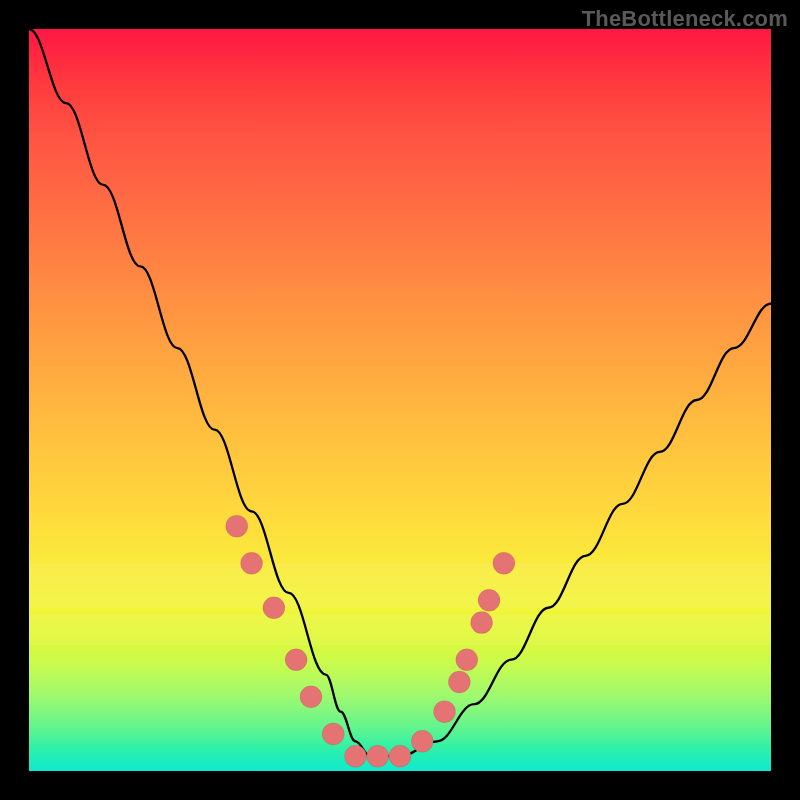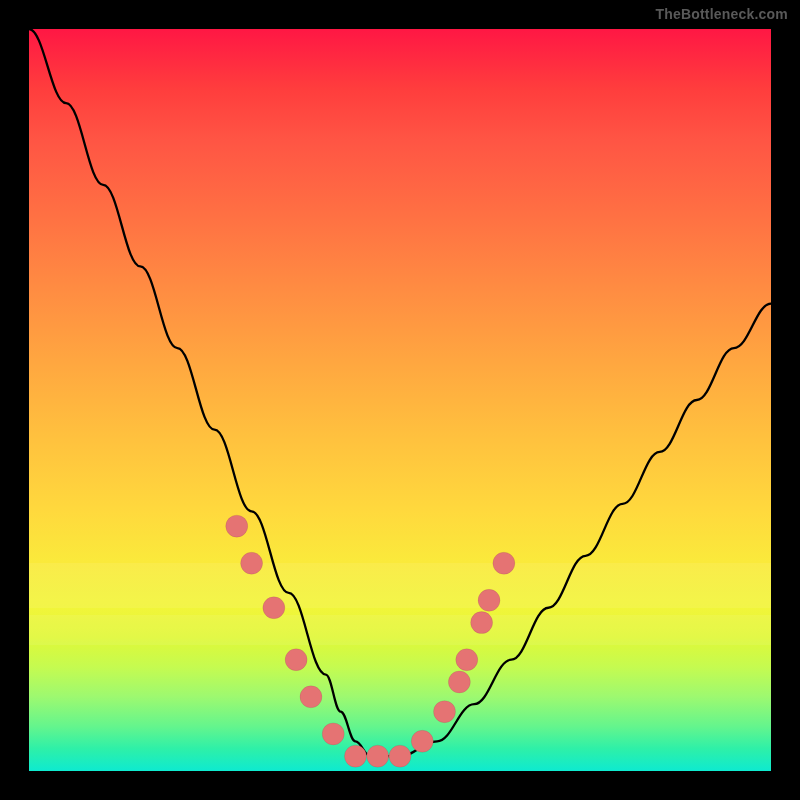--- a/index.html
+++ b/index.html
@@ -53,21 +53,21 @@
   }
   .points-layer {
     position: absolute;
     inset: 0;
   }
   .attribution {
     position: absolute;
     top: 6px;
     right: 12px;
     font-family: Arial, Helvetica, sans-serif;
-    font-size: 14px;
+    font-size: 22px;
     font-weight: bold;
     color: #595959;
     letter-spacing: 0.2px;
     text-align: center;
   }
   circle.dot {
     fill: #e57373;
     stroke: rgba(0,0,0,0.15);
     stroke-width: 0.5;
   }

